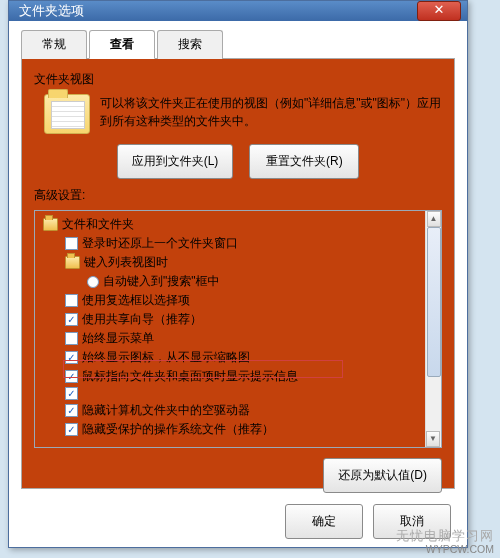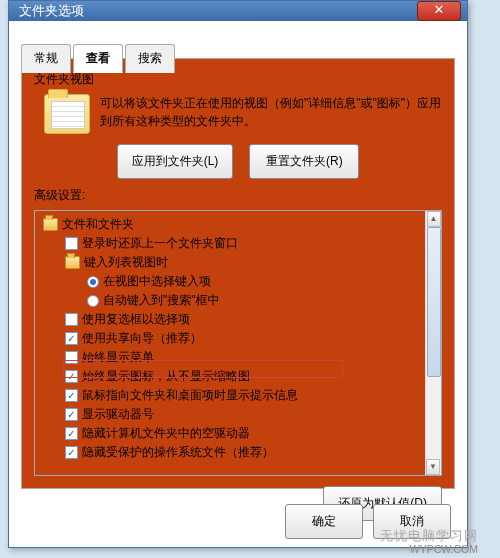--- a/index.html
+++ b/index.html
@@ -3,49 +3,49 @@
 <meta charset="utf-8">
 <style>
 * { box-sizing: border-box; margin: 0; padding: 0; }
 body { font-family: "Microsoft YaHei", SimSun, sans-serif; font-size: 12px; background: #d4e4f0; width: 500px; height: 558px; overflow: hidden; position: relative; }
 .window { position: absolute; left: 8px; top: 0; width: 460px; height: 548px; background: #fff; border: 1px solid #4c6e9e; box-shadow: 2px 2px 6px rgba(0,0,0,0.3); }
 .titlebar { height: 20px; background: linear-gradient(#5a8cc8,#3c6aa8); display: flex; align-items: center; padding: 0 6px; color: #fff; }
 .titlebar-text { flex: 1; font-size: 13px; padding-left: 4px; }
 .close-btn { width: 44px; height: 20px; background: linear-gradient(#e06050,#c03020); border: 1px solid #802010; border-radius: 3px; color: #fff; text-align: center; line-height: 16px; font-size: 13px; cursor: pointer; }
 .content { padding: 8px 12px; }
 .tabs { display: flex; border-bottom: 1px solid #aaa; position: relative; }
-.tab { padding: 5px 12px; border: 1px solid #aaa; border-bottom: none; background: #f0f0f0; margin-right: 2px; border-radius: 3px 3px 0 0; position: relative; top: 15px; cursor: pointer; }
+.tab { padding: 5px 20px; border: 1px solid #aaa; border-bottom: none; background: #f0f0f0; margin-right: 2px; border-radius: 3px 3px 0 0; position: relative; top: 1px; cursor: pointer; }
 .tab.active { background: #fff; border-bottom: 1px solid #fff; font-weight: bold; }
 .tab-body { border: 1px solid #aaa; border-top: none; padding: 12px; background: #c2410c; height: 430px; }
 .section-label { margin-bottom: 6px; }
 .desc-row { display: flex; gap: 10px; align-items: flex-start; margin-bottom: 10px; }
 .folder-ico { width: 46px; height: 40px; background: linear-gradient(#fde9a8,#f7d56e); border: 1px solid #d0b050; border-radius: 3px; position: relative; flex-shrink: 0; margin-left: 10px; }
 .folder-ico::before { content:""; position:absolute; top:-6px; left:3px; width:18px; height:8px; background:#f7d56e; border:1px solid #d0b050; border-bottom:none; border-radius:2px 2px 0 0; }
 .folder-ico::after { content:""; position:absolute; top:6px; left:6px; width:32px; height:26px; background:repeating-linear-gradient(#fff,#fff 4px,#e0e0e0 4px,#e0e0e0 5px); border:1px solid #ccc; }
 .desc-text { font-size: 12px; line-height: 1.5; }
 .btn-row { display: flex; justify-content: center; gap: 16px; margin-bottom: 6px; }
 .btn { padding: 8px 14px; border: 1px solid #8a8a8a; border-radius: 3px; background: linear-gradient(#fdfdfd,#e4e4e4); cursor: pointer; font-size: 12px; min-width: 110px; text-align: center; }
-.tree-box { border: 1px solid #9aa8b8; height: 266px; overflow: auto; padding: 4px; position: relative; }
+.tree-box { border: 1px solid #9aa8b8; height: 238px; overflow: auto; padding: 4px; position: relative; }
 .tree-item { display: flex; align-items: center; gap: 4px; padding: 1px 0; white-space: nowrap; }
 .lvl1 { padding-left: 4px; }
 .lvl2 { padding-left: 26px; }
 .lvl3 { padding-left: 48px; }
 .fico { width: 15px; height: 13px; background: linear-gradient(#fde9a8,#f0c050); border: 1px solid #c09030; border-radius: 1px; display: inline-block; flex-shrink: 0; position: relative; }
 .fico::before { content:""; position:absolute; top:-4px; left:1px; width:6px; height:4px; background:#f0c050; border:1px solid #c09030; border-bottom:none; }
 .cb { width: 13px; height: 13px; border: 1px solid #7a9ac0; background: #fff; display: inline-flex; align-items: center; justify-content: center; flex-shrink: 0; font-size: 10px; color: #2060c0; line-height: 1; }
 .cb.checked::after { content: "✓"; }
 .rb { width: 12px; height: 12px; border: 1px solid #7a9ac0; border-radius: 50%; background: #fff; display: inline-flex; align-items: center; justify-content: center; flex-shrink: 0; }
 .rb.sel::after { content:""; width: 6px; height: 6px; background: #3070d0; border-radius: 50%; }
 .hl { position: absolute; border: 1px solid #d04040; left: 28px; top: 149px; width: 280px; height: 18px; pointer-events: none; }
 .scrollbar { position: absolute; right: 0; top: 0; width: 16px; height: 100%; background: #f0f0f0; border-left: 1px solid #ddd; }
 .sb-btn { width: 14px; height: 16px; background: linear-gradient(#fdfdfd,#e0e0e0); border: 1px solid #bbb; margin: 0 auto; font-size: 8px; text-align: center; line-height: 14px; color: #666; cursor: pointer; }
 .sb-thumb { width: 14px; height: 150px; background: linear-gradient(#e8eef8,#c8d8ec); border: 1px solid #9ab; margin: 0 auto; border-radius: 2px; cursor: pointer; }
 .restore-row { display: flex; justify-content: flex-end; margin-top: 10px; }
 .dlg-btns { position: absolute; bottom: 8px; right: 16px; display: flex; gap: 10px; border-radius: 6px; }
-.watermark { position: absolute; right: 22px; bottom: 2px; text-align: right; color: #888; font-size: 10.5px; line-height: 1.2; pointer-events: none; }
+.watermark { position: absolute; right: 6px; bottom: 2px; text-align: right; color: #888; font-size: 10.5px; line-height: 1.2; pointer-events: none; }
 .watermark .t { font-size: 13px; color: #aaa; letter-spacing: 1px; }
 </style>
 </head>
 <body>
 
 <div class="window">
   <div class="titlebar">
     <span class="titlebar-text">文件夹选项</span>
     <div class="close-btn">✕</div>
   </div>
@@ -73,24 +73,20 @@
           </div>
         <div class="tree-item lvl2">
             <span class="cb"></span>
             <span>登录时还原上一个文件夹窗口</span>
           </div>
         <div class="tree-item lvl2">
             <span class="fico"></span>
             <span>键入列表视图时</span>
           </div>
         <div class="tree-item lvl3">
-            <span class="rb sel"></span>
-            <span>在视图中选择键入项</span>
-          </div>
-        <div class="tree-item lvl3">
             <span class="rb"></span>
             <span>自动键入到"搜索"框中</span>
           </div>
         <div class="tree-item lvl2">
             <span class="cb"></span>
             <span>使用复选框以选择项</span>
           </div>
         <div class="tree-item lvl2">
             <span class="cb checked"></span>
             <span>使用共享向导（推荐）</span>
@@ -102,21 +98,20 @@
         <div class="tree-item lvl2">
             <span class="cb checked"></span>
             <span>始终显示图标，从不显示缩略图</span>
           </div>
         <div class="tree-item lvl2">
             <span class="cb checked"></span>
             <span>鼠标指向文件夹和桌面项时显示提示信息</span>
           </div>
         <div class="tree-item lvl2">
             <span class="cb checked"></span>
-            <span>显示驱动器号</span>
           </div>
         <div class="tree-item lvl2">
             <span class="cb checked"></span>
             <span>隐藏计算机文件夹中的空驱动器</span>
           </div>
         <div class="tree-item lvl2">
             <span class="cb checked"></span>
             <span>隐藏受保护的操作系统文件（推荐）</span>
           </div>
         <div class="hl"></div>

